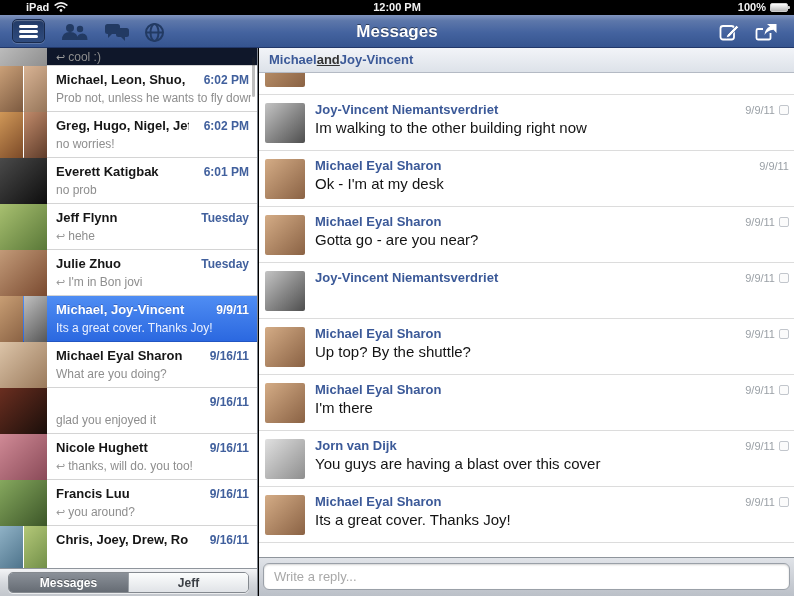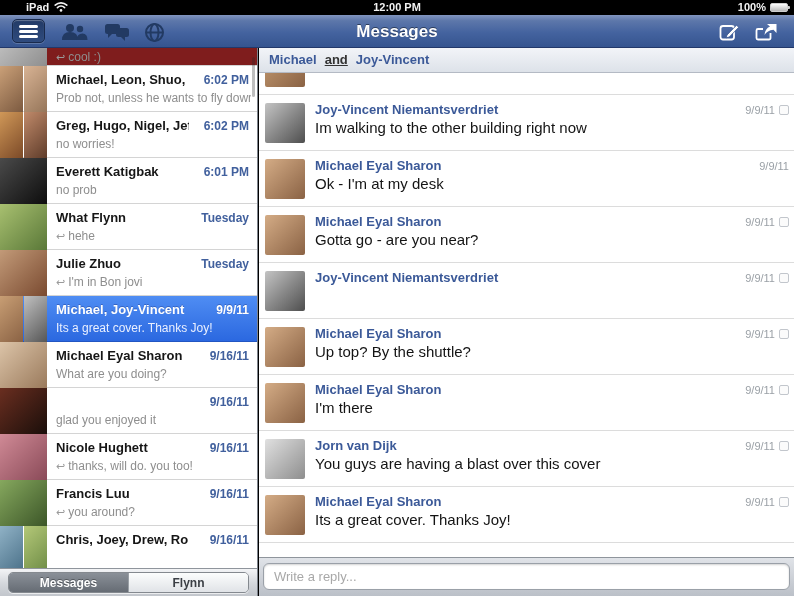--- a/index.html
+++ b/index.html
@@ -28,21 +28,21 @@
               display:flex; flex-direction:column; justify-content:center; align-items:center; gap:2px; }
   .menu-btn i { display:block; width:19px; height:3px; background:#fff; border-radius:2px; }
   .nav-icon { position:absolute; top:7px; }
   .nav-title { position:absolute; left:0; right:0; top:7px; text-align:center; color:#fff;
                font-size:17px; font-weight:bold; text-shadow:0 -1px 0 rgba(0,0,0,.45); }
   .right-icon { position:absolute; top:7px; }
 
   
   .sidebar { position:absolute; top:48px; left:0; width:258px; bottom:0; background:#fff;
              border-right:1px solid #7d838c; }
-  .conv-list { position:absolute; top:0; left:0; right:0; bottom:28px; overflow:hidden; background:#7f1d1d; }
+  .conv-list { position:absolute; top:0; left:0; right:0; bottom:28px; overflow:hidden; background:#0f172a; }
 
   .partial-row { position:relative; height:18px; border-bottom:1px solid #d4d4d4; overflow:visible; }
   .pr-avatar { position:absolute; left:0; top:-28px; width:47px; height:46px; }
   .pr-preview { position:absolute; left:56px; top:2px; font-size:12px; color:#8e8e8e; white-space:nowrap; }
 
   .conv-row { position:relative; height:46px; border-bottom:1px solid #d4d4d4; background:#fff; }
   .avatar-stack { position:absolute; left:0; top:0; width:47px; height:46px; display:flex; gap:1px; }
   .avatar-stack .tile { flex:1; }
   .conv-name { position:absolute; left:56px; top:6px; right:68px; font-size:13px; font-weight:bold;
                color:#161616; white-space:nowrap; overflow:hidden; }
@@ -69,21 +69,21 @@
                   text-shadow:0 -1px 0 rgba(0,0,0,.35); }
   .seg:not(.selected) { background:linear-gradient(#fcfdfd, #e0e3e7); color:#3b3f45;
                         border-left:1px solid #9aa0a6; }
 
   
   .conversation { position:absolute; left:259px; right:0; top:48px; bottom:0; background:#fff; }
   .conv-header { position:absolute; top:0; left:0; right:0; height:25px; z-index:3;
                  background:linear-gradient(#f2f4f8, #dde2e9); border-bottom:1px solid #b4bac4;
                  font-size:13px; line-height:24px; padding-left:10px; font-weight:bold; }
   .hdr-link { color:#3b5998; }
-  .hdr-and { color:#333; margin:0 8px;text-decoration:underline; }
+  .hdr-and { color:#333; margin:0 0;text-decoration:underline; }
 
   .messages { position:absolute; top:25px; left:0; right:0; bottom:39px; overflow:hidden; z-index:1; }
   .msg-row { position:relative; height:56px; border-bottom:1px solid #dcdcdc; background:#fff; }
   .msg-row.clipped { margin-top:-34px; }
   .msg-avatar { position:absolute; left:6px; top:8px; width:40px; height:40px; border-radius:2px; }
   .msg-sender { position:absolute; left:56px; top:7px; font-size:13px; font-weight:bold; color:#3b5998;
                 white-space:nowrap; }
   .msg-text { position:absolute; left:56px; top:24px; right:92px; font-size:15px; color:#141414;
               white-space:nowrap; overflow:hidden; }
   .msg-meta { position:absolute; right:5px; top:9px; display:flex; align-items:center; gap:4px; }
@@ -198,21 +198,21 @@
           <div class="tile" style="background: linear-gradient(135deg, rgb(74, 74, 74), rgb(13, 13, 13));"></div>
         </div>
         <div class="conv-name">Everett Katigbak</div>
         <div class="conv-time">6:01 PM</div>
         <div class="conv-preview">no prob</div>
       </div>
       <div class="conv-row">
         <div class="avatar-stack">
           <div class="tile" style="background: linear-gradient(135deg, rgb(168, 192, 112), rgb(90, 120, 56));"></div>
         </div>
-        <div class="conv-name">What Flynn</div>
+        <div class="conv-name">Jeff Flynn</div>
         <div class="conv-time">Tuesday</div>
         <div class="conv-preview"><span class="reply-glyph">↩</span>hehe</div>
       </div>
       <div class="conv-row">
         <div class="avatar-stack">
           <div class="tile" style="background: linear-gradient(135deg, rgb(194, 154, 120), rgb(122, 74, 48));"></div>
         </div>
         <div class="conv-name">Julie Zhuo</div>
         <div class="conv-time">Tuesday</div>
         <div class="conv-preview"><span class="reply-glyph">↩</span>I'm in Bon jovi</div>
@@ -264,21 +264,21 @@
         </div>
         <div class="conv-name">Chris, Joey, Drew, Rob, Fr...</div>
         <div class="conv-time">9/16/11</div>
         <div class="conv-preview"></div>
       </div>
     </div>
   <div class="scroll-indicator"></div>
   <div class="sidebar-toolbar">
     <div class="segmented">
       <div class="seg selected">Messages</div>
-      <div class="seg">Flynn</div>
+      <div class="seg">Jeff</div>
     </div>
   </div>
 </div>
 
 <div class="conversation">
   <div class="conv-header">
     <span class="hdr-link">Michael</span><span class="hdr-and">and</span><span class="hdr-link">Joy-Vincent</span>
   </div>
   <div class="messages" id="messages">
       <div class="msg-row clipped">

